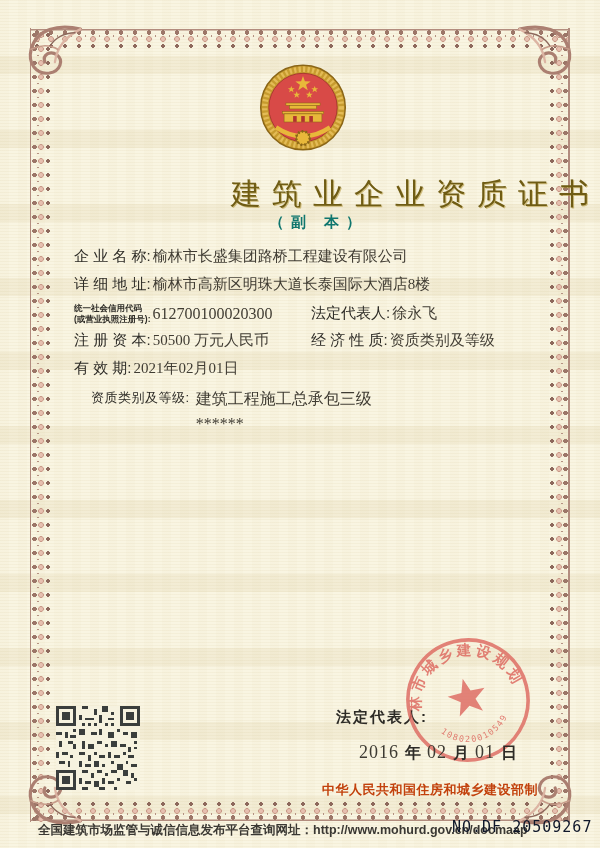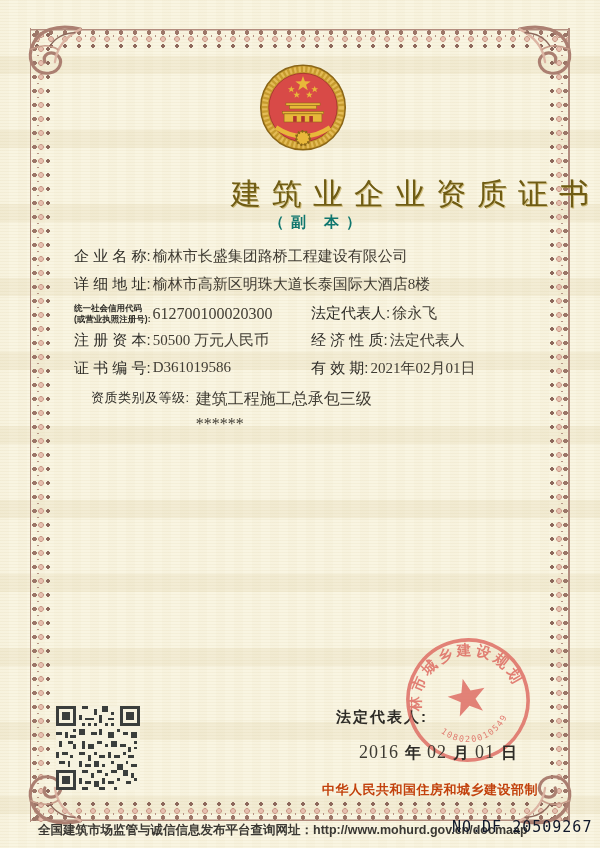--- a/index.html
+++ b/index.html
@@ -188,28 +188,24 @@
         <span class="val">徐永飞</span>
       </div>
     </div>
     <div class="row cols">
       <div class="col-l">
         <span class="lbl">注 册 资 本:</span>
         <span class="val">50500 万元人民币</span>
       </div>
       <div class="col-r">
         <span class="lbl">经 济 性 质:</span>
-        <span class="val">法定代表人</span>
+        <span class="val">资质类别及等级</span>
       </div>
     </div>
     <div class="row cols">
-      <div class="col-l">
-        <span class="lbl">证 书 编 号:</span>
-        <span class="val">D361019586</span>
-      </div>
       <div class="col-r">
         <span class="lbl">有  效  期:</span>
         <span class="val">2021年02月01日</span>
       </div>
     </div>
     <div class="row qual-row">
       <span class="lbl lbl-qual">资质类别及等级:</span>
       <span class="qual-lines">
         <span class="val">建筑工程施工总承包三级</span>
         <span class="val">******</span>

